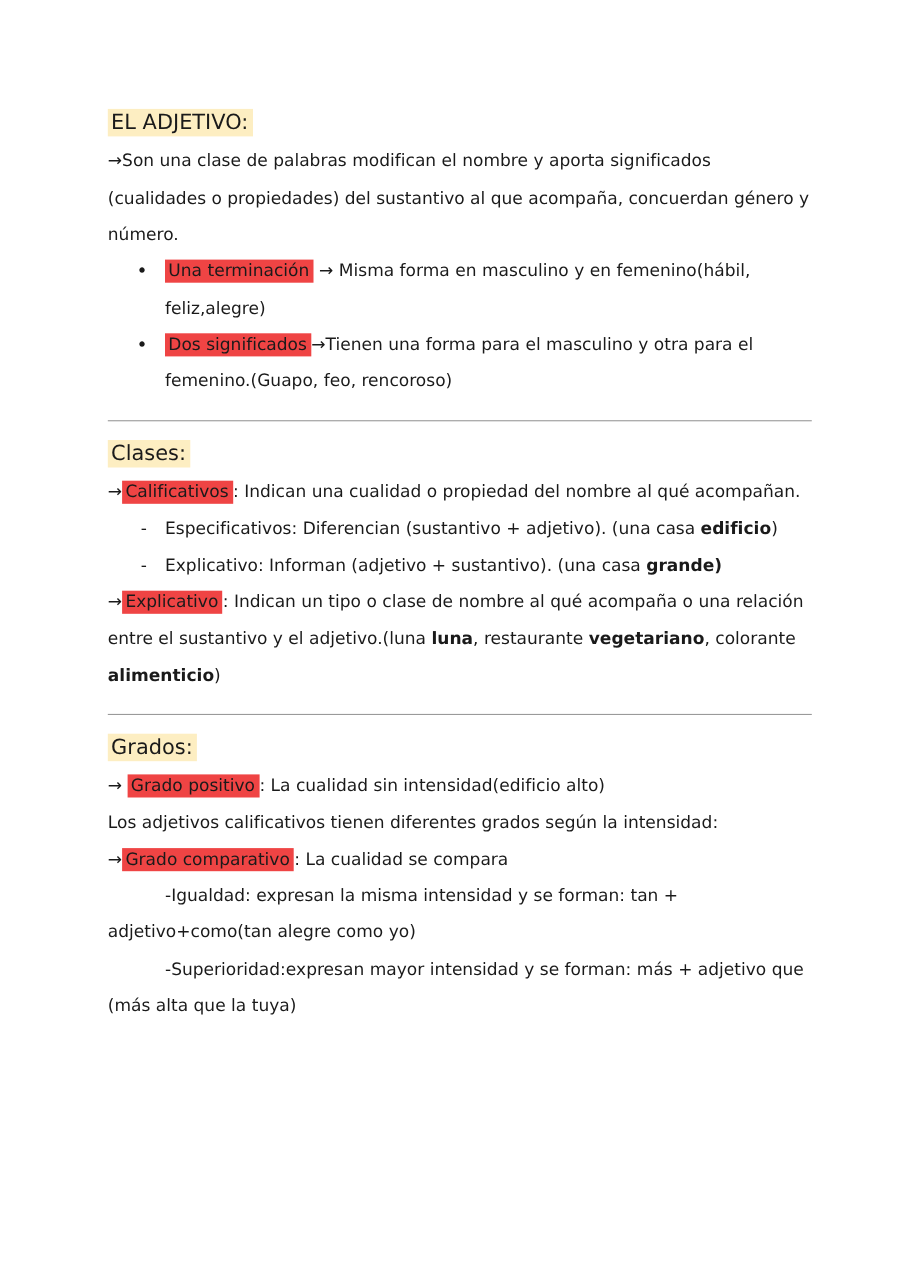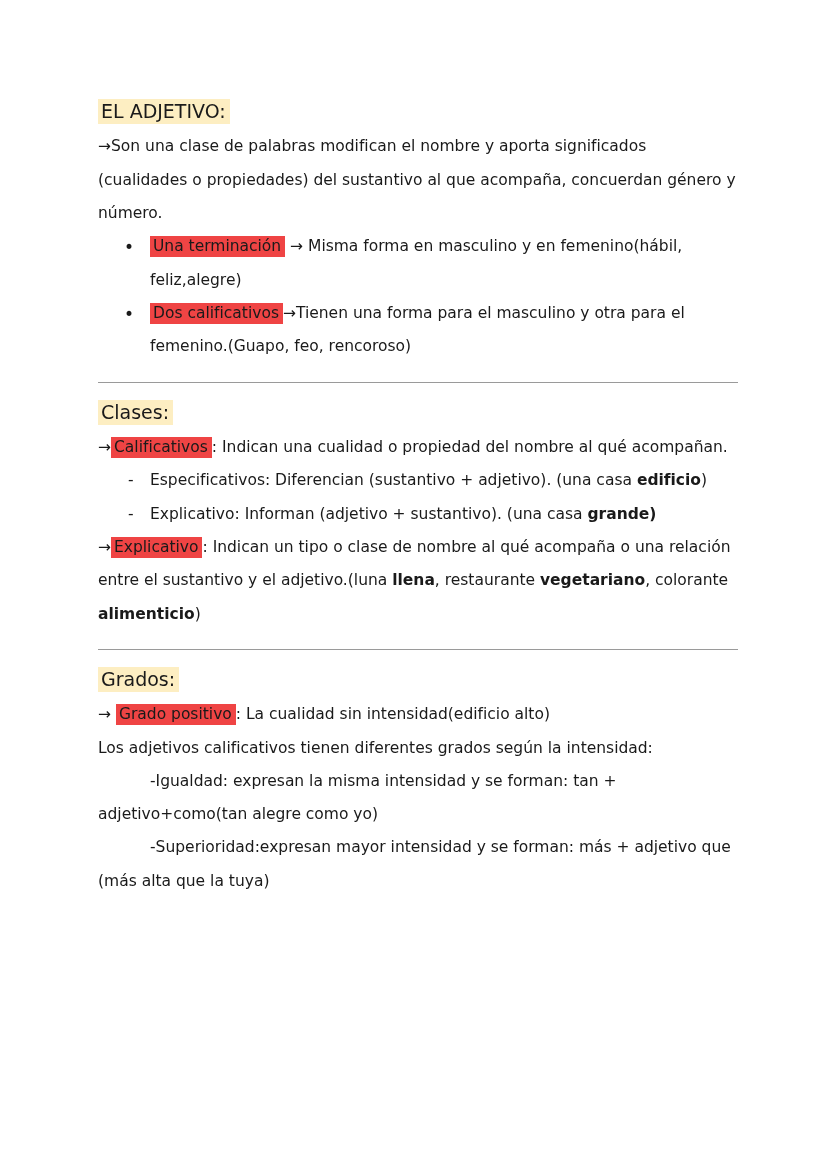--- a/index.html
+++ b/index.html
@@ -113,21 +113,21 @@
     <div class="blk">
       <h1 class="section-title">
         <span class="hl-yellow">EL ADJETIVO:</span>
       </h1>
       <p class="para">→Son una clase de palabras modifican el nombre y aporta significados (cualidades o propiedades) del sustantivo al que acompaña, concuerdan género y número.</p>
       <ul class="bullets">
         <li>
           <span class="hl-pink">Una terminación</span><span> → Misma forma en masculino y en femenino(hábil, feliz,alegre)</span>
         </li>
         <li>
-          <span class="hl-pink">Dos calificativos</span><span>→Tienen una forma para el masculino y otra para el femenino.(Guapo, feo, rencoroso)</span>
+          <span class="hl-pink">Dos significados</span><span>→Tienen una forma para el masculino y otra para el femenino.(Guapo, feo, rencoroso)</span>
         </li>
       </ul>
     </div>
 
     <hr class="divider">
 
     <div class="blk">
       <h1 class="section-title">
         <span class="hl-yellow">Clases:</span>
       </h1>
@@ -136,32 +136,35 @@
       </p>
       <ul class="dashes">
         <li>
           <span>Especificativos: Diferencian (sustantivo + adjetivo). (una casa </span><b>edificio</b><span>)</span>
         </li>
         <li>
           <span>Explicativo: Informan (adjetivo + sustantivo). (una casa </span><b>grande)</b><span></span>
         </li>
       </ul>
       <p class="para">
-        <span class="arrow">→</span><span class="hl-pink">Explicativo</span><span>: Indican un tipo o clase de nombre al qué acompaña  o una relación entre el sustantivo y el adjetivo.(luna </span><b>llena</b><span>, restaurante </span><b>vegetariano</b><span>, colorante </span><b>alimenticio</b><span>)</span>
+        <span class="arrow">→</span><span class="hl-pink">Explicativo</span><span>: Indican un tipo o clase de nombre al qué acompaña  o una relación entre el sustantivo y el adjetivo.(luna </span><b>luna</b><span>, restaurante </span><b>vegetariano</b><span>, colorante </span><b>alimenticio</b><span>)</span>
       </p>
     </div>
 
     <hr class="divider">
 
     <div class="blk">
       <h1 class="section-title">
         <span class="hl-yellow">Grados:</span>
       </h1>
       <p class="para">
         <span class="arrow">→ </span><span class="hl-pink">Grado positivo</span><span>: La cualidad sin intensidad(edificio alto)</span>
       </p>
       <p class="para">Los adjetivos calificativos tienen diferentes grados según la intensidad:</p>
+      <p class="para">
+        <span class="arrow">→</span><span class="hl-pink">Grado comparativo</span><span>: La cualidad se compara</span>
+      </p>
       <span class="indent-sub">-Igualdad: expresan la misma intensidad y se forman: tan + adjetivo+como(tan alegre como yo)</span>
       <span class="indent-sub">-Superioridad:expresan mayor intensidad y se forman: más + adjetivo que (más alta que la tuya)</span>
     </div>
 
   </div>
 </div>
 
 </body></html>

